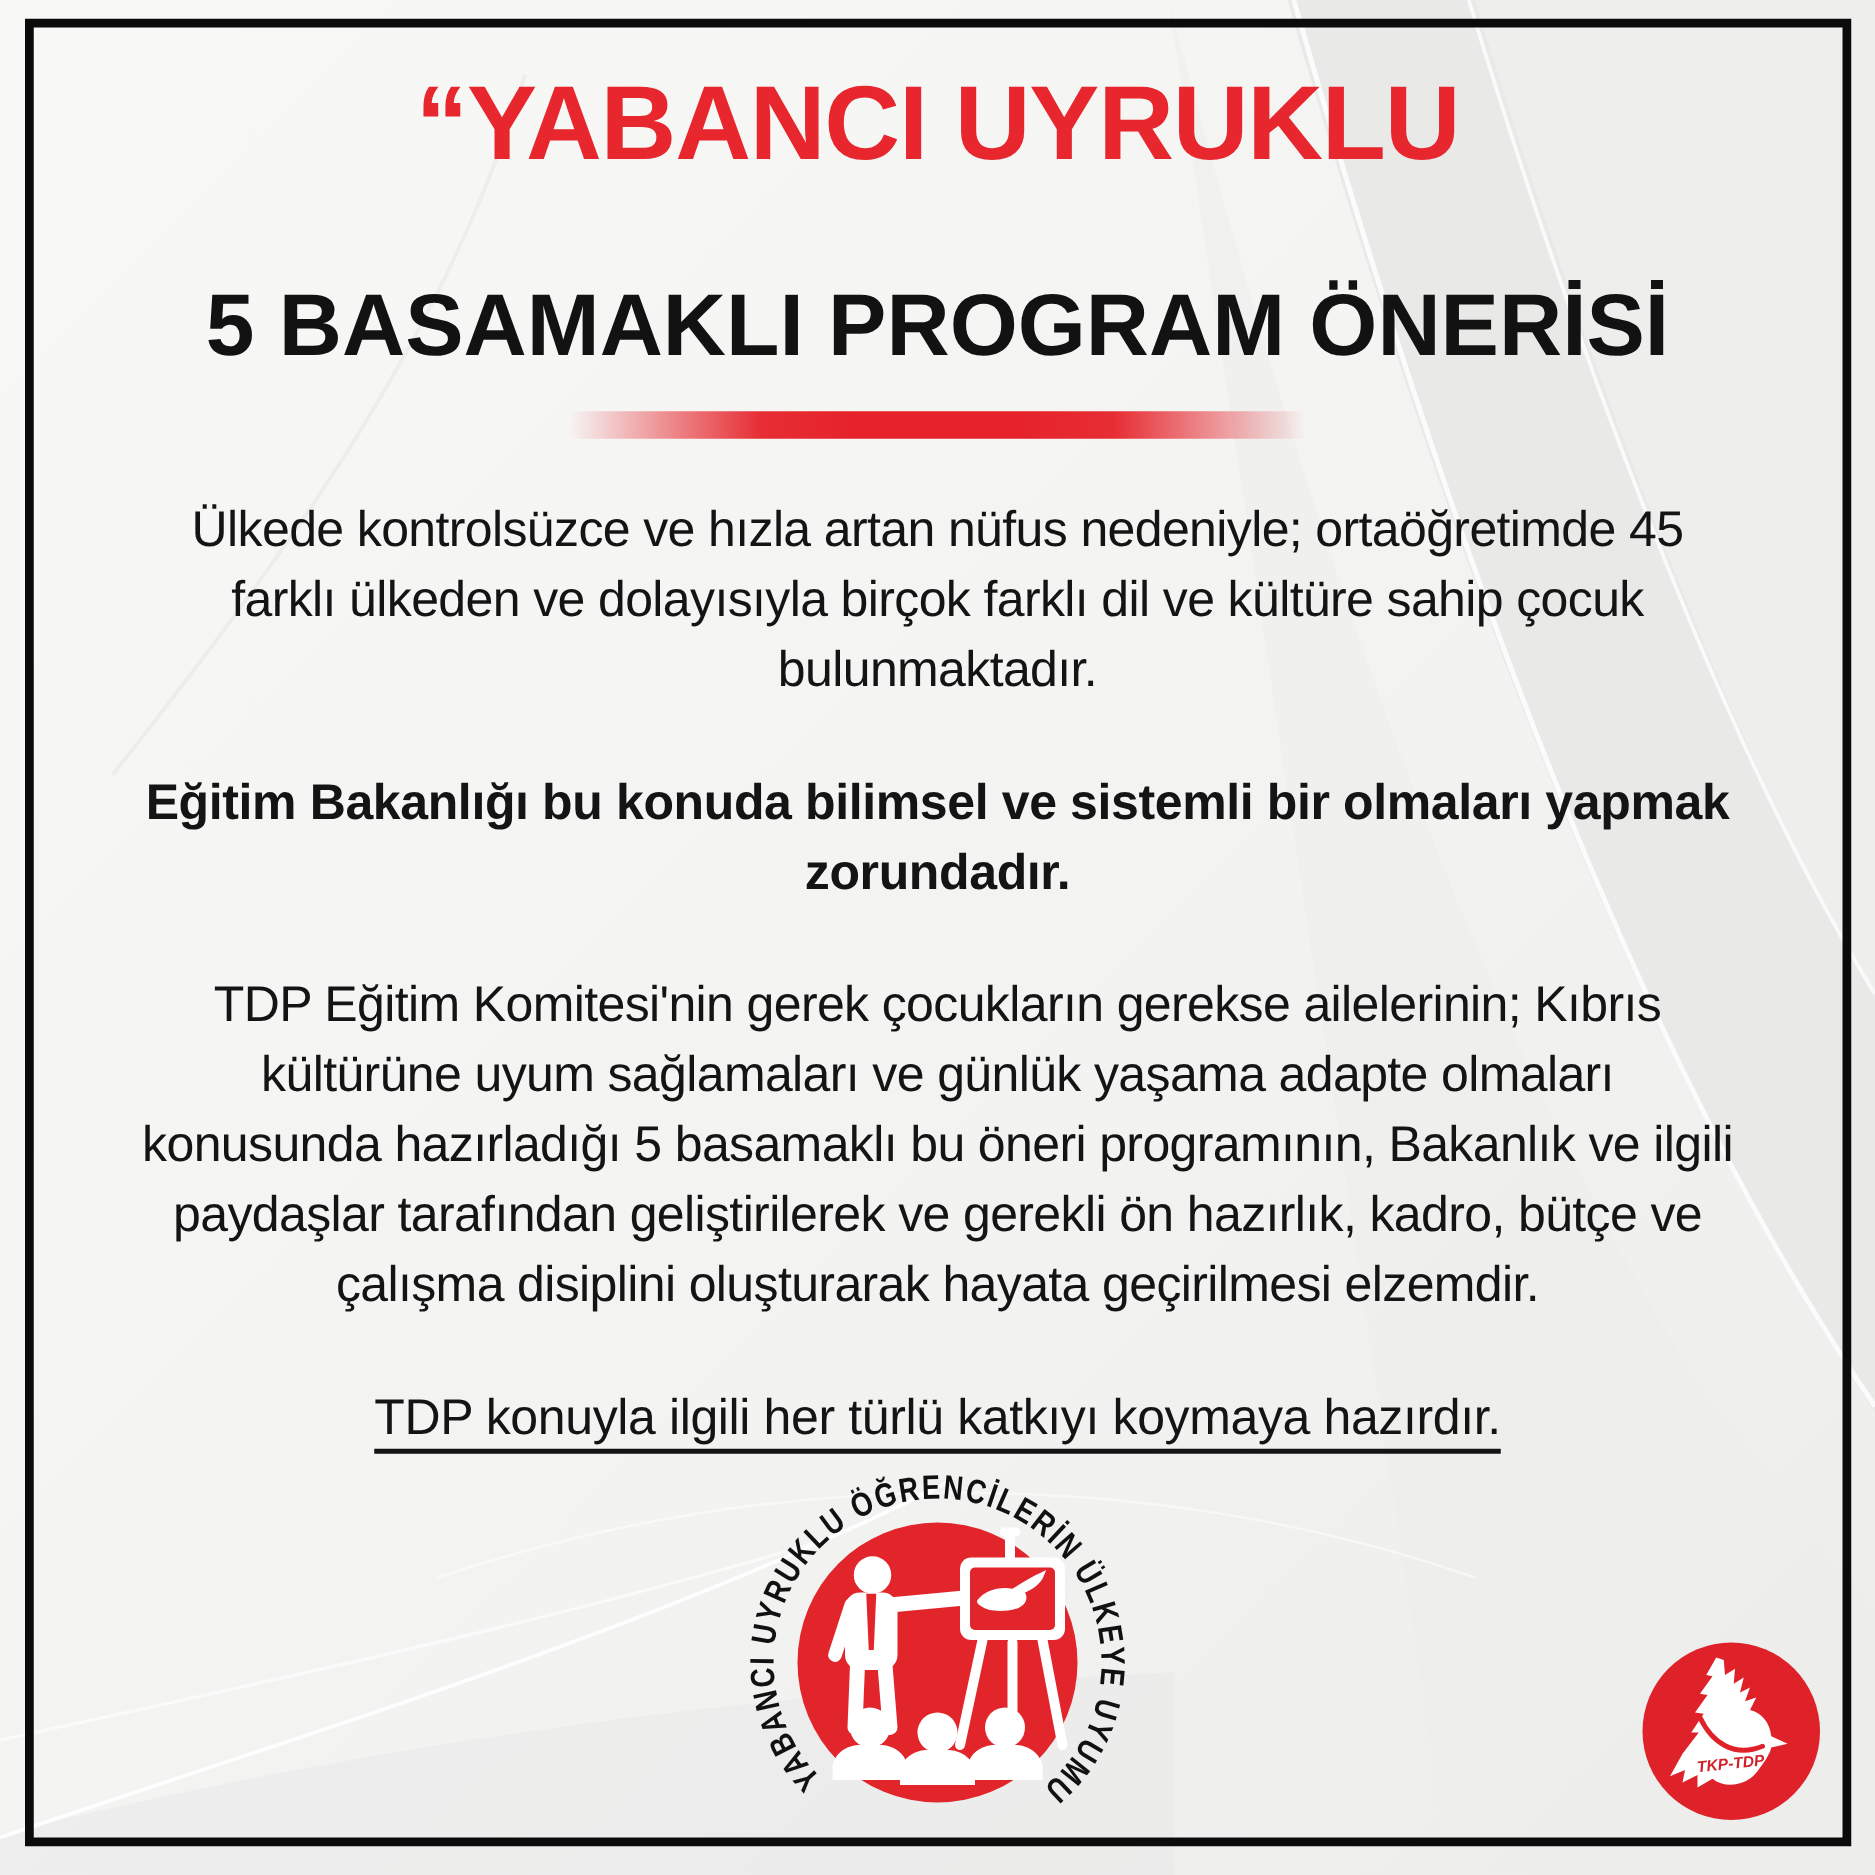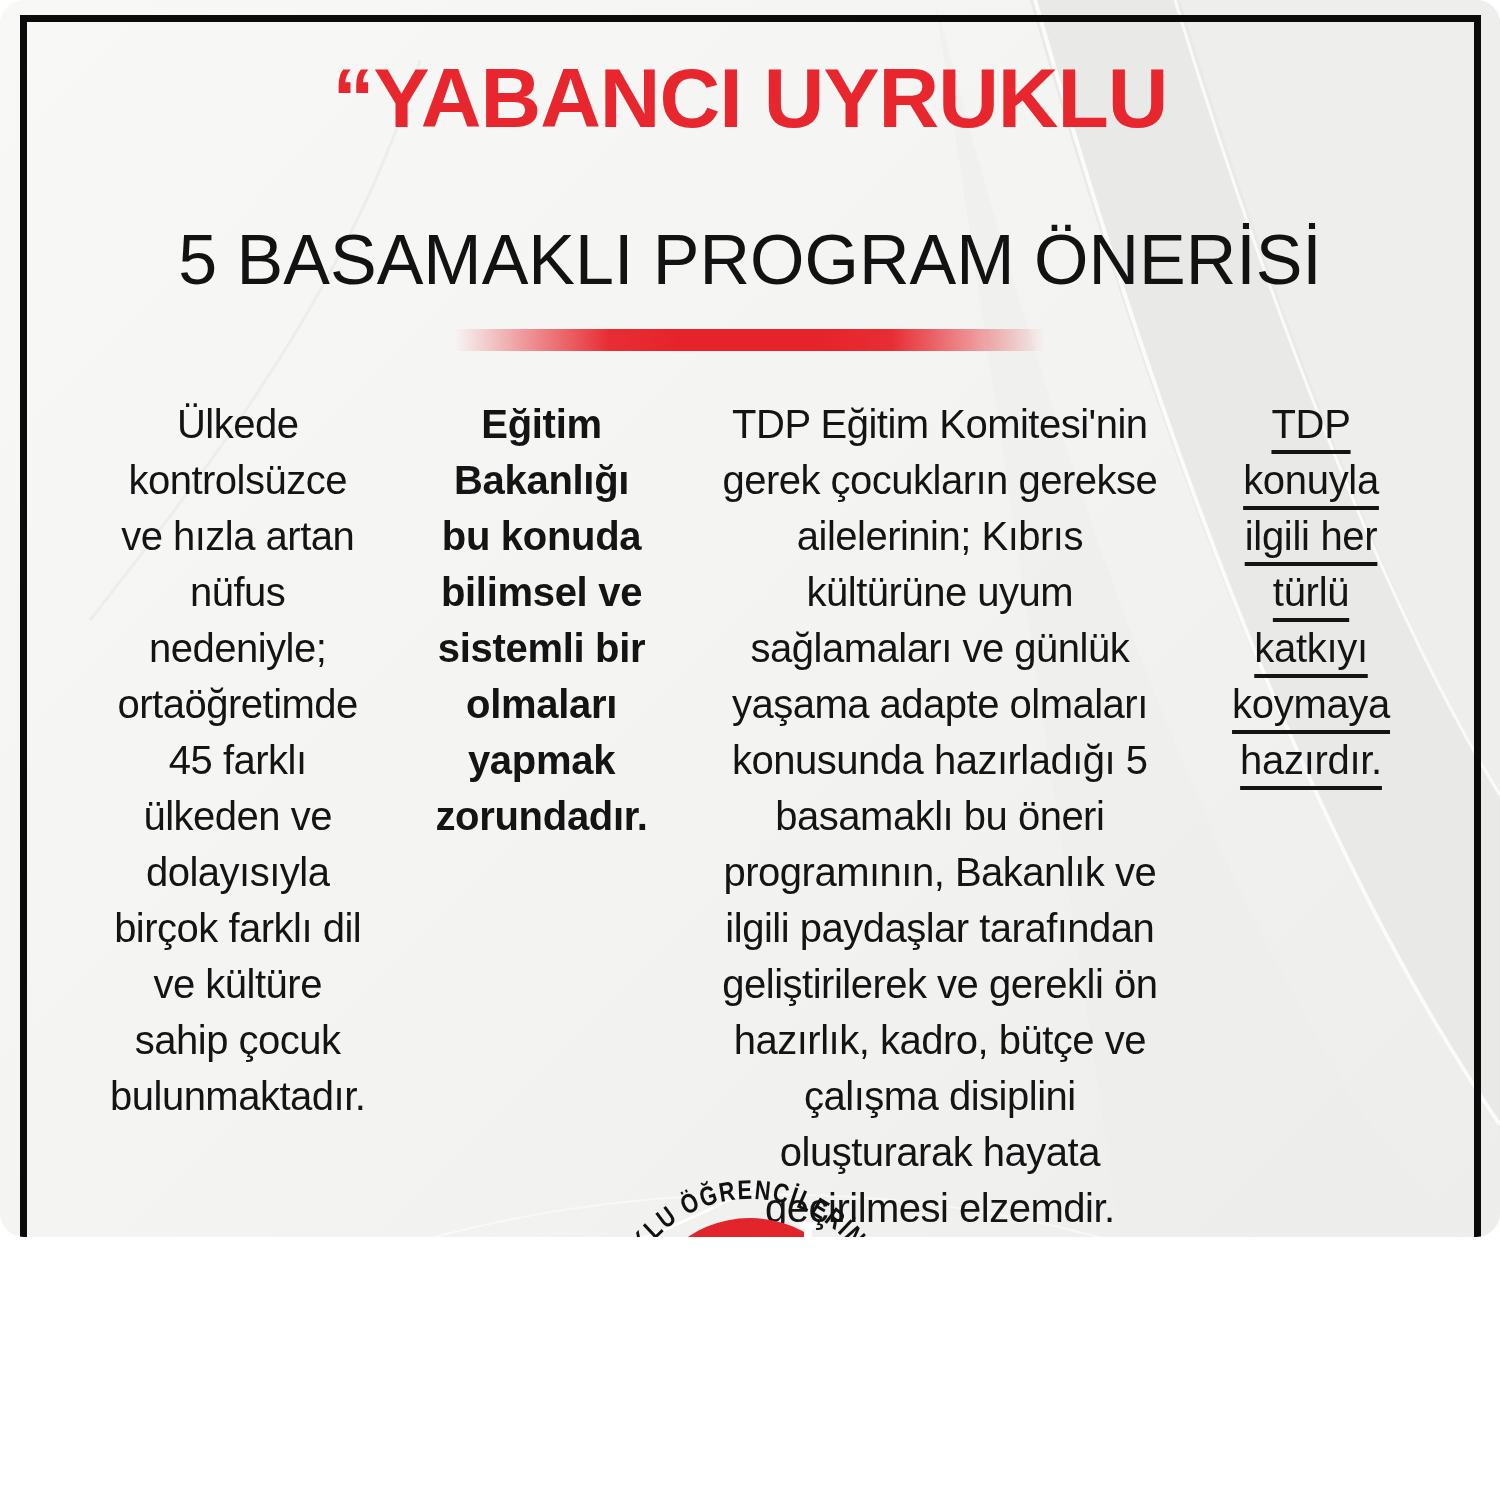--- a/index.html
+++ b/index.html
@@ -1,47 +1,46 @@
 <!DOCTYPE html>
 <html><head>
 <meta charset="utf-8">
 <style>
   html,body{margin:0;padding:0;}
   .canvas{
-    position:relative;width:1500px;height:1237px;overflow:hidden;
+    position:relative;width:1500px;height:1500px;overflow:hidden;
     background:linear-gradient(135deg,#f8f8f7 0%,#f3f3f2 55%,#ededec 100%);
     font-family:"Liberation Sans", sans-serif;
-    border-radius:24px;
     -webkit-font-smoothing:antialiased;
   }
   .bg-swoosh{position:absolute;left:0;top:0;width:1500px;height:1500px;}
   .frame{
     position:absolute;left:20px;top:15px;width:1461px;height:1462px;
     border:7px solid #0b0b0b;box-sizing:border-box;pointer-events:none;
   }
   .title{
     position:absolute;top:62px;left:0;width:100%;text-align:center;
     color:#e7262d;font-weight:700;font-size:84px;line-height:72px;
     letter-spacing:-1px;
   }
   .subtitle{
     position:absolute;top:224px;left:0;width:100%;text-align:center;
-    color:#121212;font-weight:400;font-size:70px;line-height:72px;letter-spacing:0;
+    color:#121212;font-weight:700;font-size:70px;line-height:72px;letter-spacing:0;
   }
   .divider-bar{
     position:absolute;top:329px;left:50%;transform:translateX(-50%);
     width:590px;height:22px;
     background:linear-gradient(90deg,
       rgba(230,35,42,0) 0%,rgba(230,35,42,.45) 12%,rgba(230,35,42,.95) 26%,
       #e6232a 38%,#e6232a 62%,rgba(230,35,42,.95) 74%,
       rgba(230,35,42,.45) 88%,rgba(230,35,42,0) 100%);
   }
   .paras{
     position:absolute;top:396px;left:110px;width:1280px;
-    display:flex;gap:70px;
+    display:flex;flex-direction:column;gap:50px;
     text-align:center;color:#141414;
   }
   .paras p{margin:0;font-size:40px;line-height:56px;letter-spacing:-0.5px;font-weight:400;}
   .paras p.bold{font-weight:700;letter-spacing:-0.3px;}
   .paras p.bold-underline{
     font-weight:400;letter-spacing:-0.3px;
     text-decoration:underline;text-decoration-thickness:4px;text-underline-offset:12px;
   }
   .center-logo{position:absolute;left:580px;top:1160px;width:340px;height:340px;}
   .corner-logo{position:absolute;left:1310px;top:1310px;width:150px;height:150px;}

